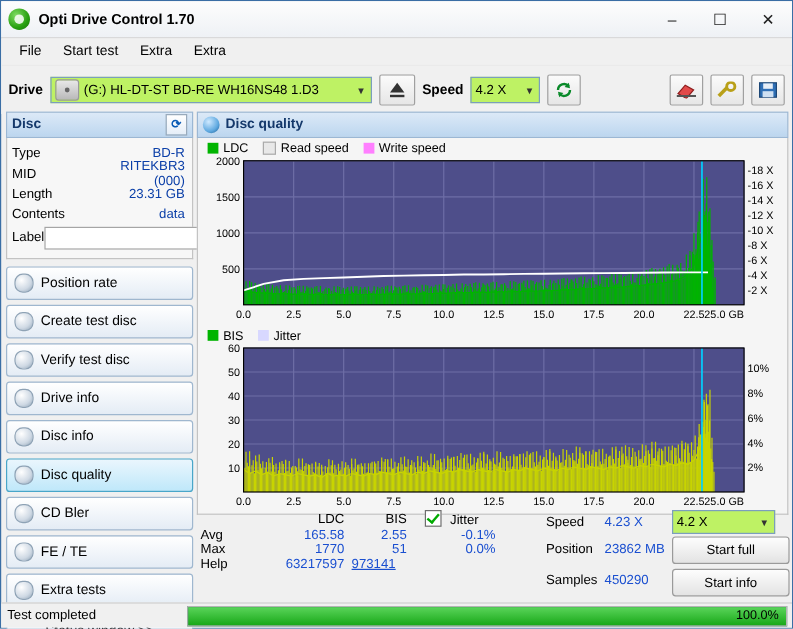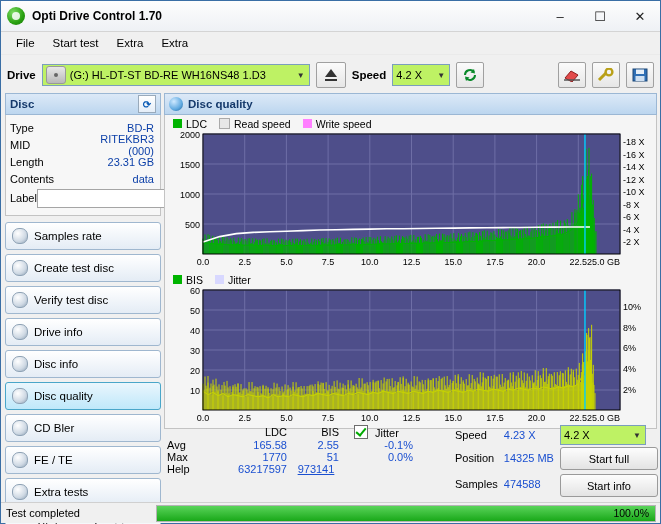--- a/index.html
+++ b/index.html
@@ -175,21 +175,21 @@
             <circle cx="6" cy="6" r="4" fill="none" stroke="#2a7d2a" stroke-width="2"></circle>
             <path d="M9 9l4 4" stroke="#2a7d2a" stroke-width="2"></path>
           </svg>
         </div>
       </div>
     </div>
 
     <div class="nav">
       <div class="navbtn">
           <span class="navdot"></span>
-          <span>Samples rate</span>
+          <span>Position rate</span>
         </div>
       <div class="navbtn">
           <span class="navdot"></span>
           <span>Create test disc</span>
         </div>
       <div class="navbtn">
           <span class="navdot"></span>
           <span>Verify test disc</span>
         </div>
       <div class="navbtn">
@@ -1290,50 +1290,50 @@
       </tr>
       <tr>
         <td>Max</td>
         <td class="val" style="text-align:right;">1770</td>
         <td class="val" style="text-align:right;">51</td>
         <td class="val" style="text-align:right;padding-right:14px;">0.0%</td>
       </tr>
       <tr>
         <td>Help</td>
         <td class="val" style="text-align:right;">63217597</td>
-        <td class="val" style="text-align:center;text-decoration:underline;">973141</td>
+        <td class="val" style="text-align:left;text-decoration:underline;">973141</td>
         <td></td>
       </tr>
     </tbody>
       </table>
 
     <div class="right-col">
       <table>
         <tbody>
             <tr>
           <td style="width:54px;">Speed</td>
           <td class="val" style="width:42px;">4.23 X</td>
           <td rowspan="1">
             <div class="combo" style="width:86px;height:20px;">
               <span>4.2 X</span>
               <span class="arrow">▼</span>
             </div>
           </td>
         </tr>
         <tr>
           <td>Position</td>
-          <td class="val" colspan="1" style="white-space:nowrap;">14325 MB</td>
+          <td class="val" colspan="1" style="white-space:nowrap;">23862 MB</td>
           <td rowspan="2" style="vertical-align:top;padding-top:2px;">
             <div class="btn-full" style="margin-bottom:4px;">Start full</div>
             <div class="btn-full">Start info</div>
           </td>
         </tr>
         <tr>
           <td>Samples</td>
-          <td class="val">474588</td>
+          <td class="val">450290</td>
         </tr>
       </tbody>
         </table>
     </div>
   </div>
 
   <div class="statusbar">
     <div class="sb-text">Test completed</div>
     <div class="progress">
       <div class="fill" style="width: 100%;"></div>

